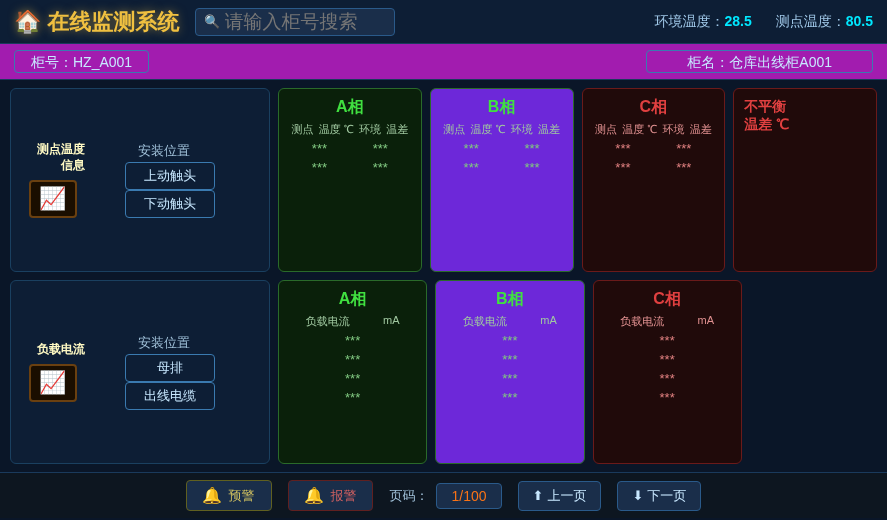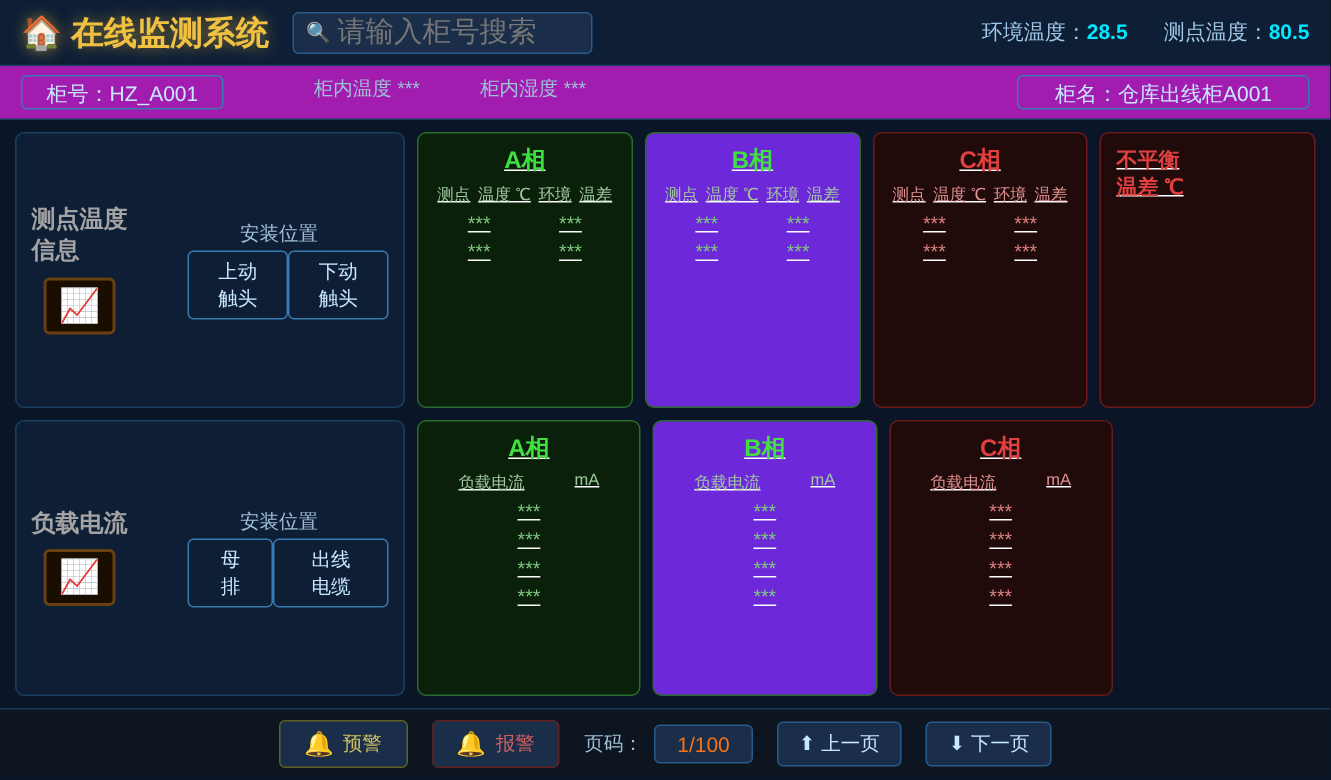--- a/index.html
+++ b/index.html
@@ -62,21 +62,21 @@
       border: 1px solid #3a7ab0;
       border-radius: 4px;
       padding: 3px 16px;
       font-size: 14px;
       color: #c8e8ff;
       background: transparent;
     }
     .cabinet-name-box {
       border: 1px solid #3a7ab0;
       border-radius: 4px;
-      padding: 3px 24px;
+      padding: 3px 40px;
       font-size: 14px;
       color: #c8e8ff;
       background: transparent;
       margin-left: auto;
     }
 
     
     .main {
       display: flex;
       padding: 8px 10px;
@@ -97,45 +97,45 @@
       display: flex;
       align-items: center;
       gap: 8px;
       background: #0d1e35;
       border: 1px solid #1a4060;
       border-radius: 6px;
       padding: 10px 10px;
       flex: 1;
     }
     .sensor-label {
-      font-size: 16px;
+      font-size: 12px;
       font-weight: bold;
-      color: #a3a3a3;
+      color: #fef9c3;
       width: 64px;
       line-height: 1.3;
-      text-align: left;
+      text-align: right;
     }
     .chart-icon-box {
       width: 48px;
       height: 38px;
       border: 2px solid #6a4010;
       border-radius: 4px;
       display: flex;
       align-items: center;
       justify-content: center;
       background: #1a0e00;
     }
     .chart-icon {
       font-size: 22px;
       color: #e88020;
     }
     .install-pos {
       margin-left: 12px;
       display: flex;
-      flex-direction: row;
+      flex-direction: column;
       gap: 0;
     }
     .install-title {
       font-size: 13px;
       color: #a0c0d8;
       text-align: center;
       margin-bottom: 2px;
     }
     .pos-btn {
       border: 1px solid #3a7ab0;
@@ -152,21 +152,20 @@
     .right-grid {
       display: flex;
       flex-direction: column;
       gap: 8px;
       flex: 1;
     }
     .grid-row {
       display: flex;
       gap: 8px;
       flex: 1;
-      text-decoration: underline;
     }
 
     .phase-card {
       flex: 1;
       border-radius: 6px;
       padding: 8px 10px;
       display: flex;
       flex-direction: column;
       gap: 4px;
     }
@@ -293,28 +292,20 @@
       <span>环境温度：</span><span class="env-value">28.5</span>
     </span>
     <span>
       <span>测点温度：</span><span class="env-value">80.5</span>
     </span>
   </div>
 </div>
 
 <div style="display:flex; padding:6px 14px; background:#a21caf; border-bottom:1px solid #1a3a5c; height:36px;">
   <div class="cabinet-id-box">柜号：HZ_A001</div>
-  <div style="margin-left:60px; display:flex; gap:40px; font-size:13px; color:#a0c0d8;">
-    <span>
-      <span>柜内温度</span>&nbsp;<span>***</span>
-    </span>
-    <span>
-      <span>柜内湿度</span>&nbsp;<span>***</span>
-    </span>
-  </div>
   <div class="cabinet-name-box">柜名：仓库出线柜A001</div>
 </div>
 
 <div class="main">
 
   <div class="left-panel">
 
     <div class="sensor-section">
       <div style="display:flex; flex-direction:column; align-items:center; gap:6px;">
         <div class="sensor-label">

